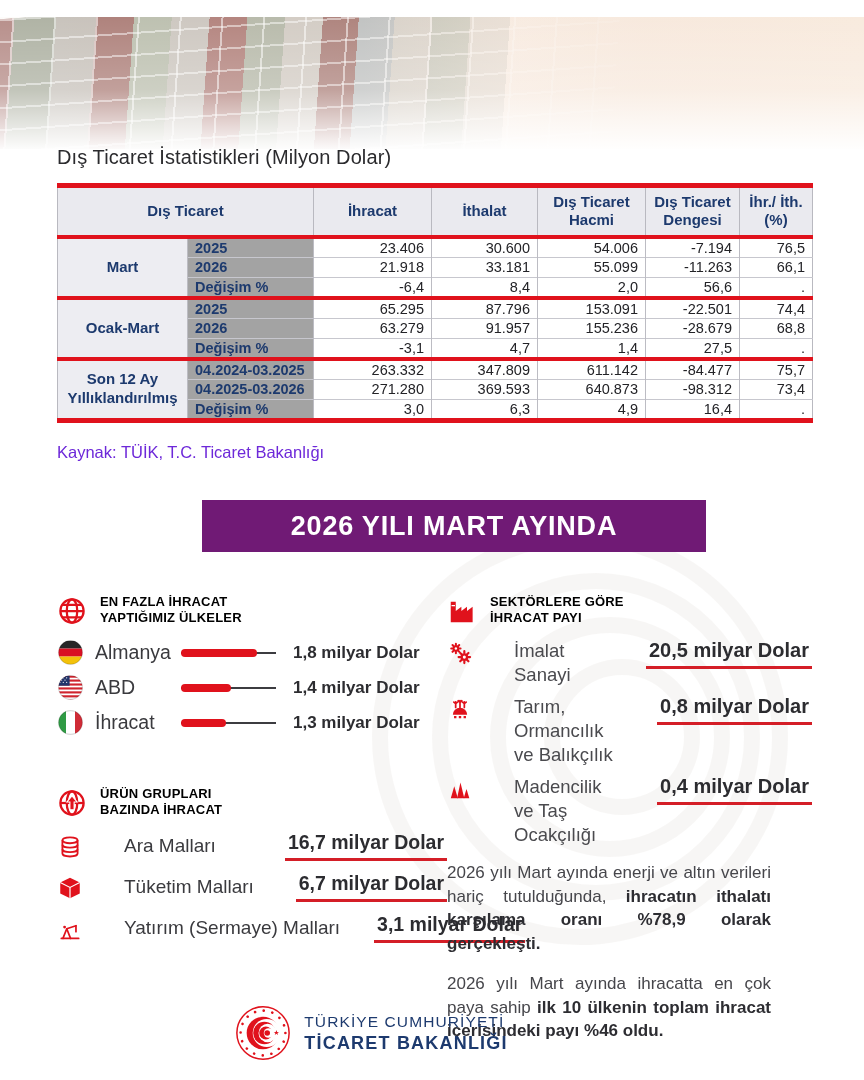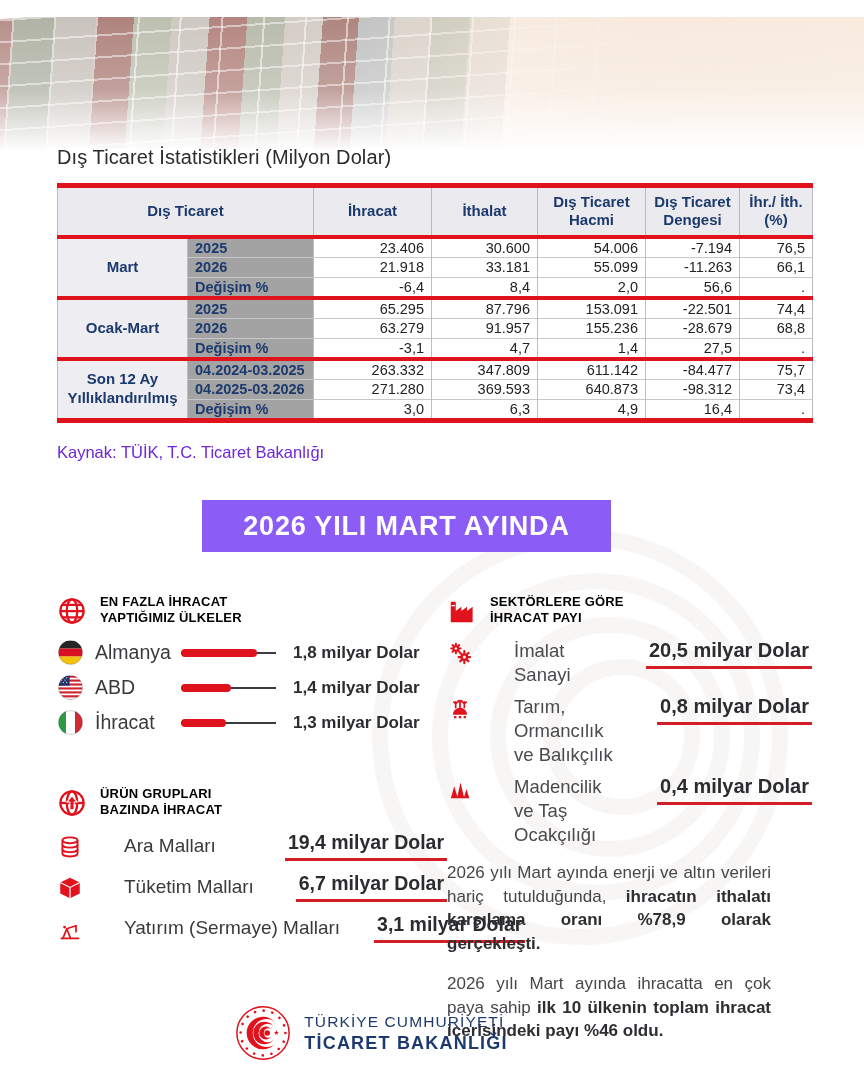--- a/index.html
+++ b/index.html
@@ -49,21 +49,21 @@
   .trade-table th:first-child{border-left:none;}
   .trade-table td{height:20px;font-size:14.5px;border-left:1px solid #bcbcc3;border-top:1px solid #c7c7ce;
     padding:1px 7px;vertical-align:middle;background:#fff;color:#232327;}
   .trade-table tr:first-child td{border-top:none;}
   .trade-table td.group-label{background:#ededf2;color:var(--navy);font-weight:700;font-size:15px;
     text-align:center;border-left:none;line-height:1.25;}
   .trade-table td.period{background:#a3a3a3;color:var(--navy);font-weight:700;text-align:left;}
   .trade-table td.num{text-align:right;font-weight:500;}
 
   
-  .banner{position:absolute;left:202px;top:483px;width:409px;height:52px;background:#8b5cf6;
+  .banner{position:absolute;left:202px;top:483px;width:504px;height:52px;background:#701a75;
     color:#fff;font-size:27px;font-weight:800;letter-spacing:.8px;display:flex;align-items:center;justify-content:center;}
 
   
   .columns{position:absolute;left:57px;top:566px;width:755px;display:grid;grid-template-columns:390px 1fr;}
   .col-left,.col-right{padding-top:11px;}
 
   .section-head{display:flex;gap:13px;align-items:flex-start;margin-bottom:13px;}
   .section-head .head-icon{width:30px;height:30px;flex:0 0 30px;margin-top:2px;}
   .section-head .head-text{font-size:13px;font-weight:800;color:#000000;line-height:1.22;letter-spacing:.2px;}
 
@@ -354,21 +354,21 @@
         <div>
 
             <div class="stat-row">
               <span class="stat-icon"><svg viewBox="0 0 24 24" width="100%" height="100%" fill="none" stroke="#e0121c" stroke-width="1.7">
                   <ellipse cx="12" cy="5.8" rx="7" ry="2.7"></ellipse>
                   <path d="M5 5.8v4.1c0 1.5 3.1 2.7 7 2.7s7-1.2 7-2.7V5.8"></path>
                   <path d="M5 9.9v4.1c0 1.5 3.1 2.7 7 2.7s7-1.2 7-2.7V9.9"></path>
                   <path d="M5 14v4.1c0 1.5 3.1 2.7 7 2.7s7-1.2 7-2.7V14"></path>
                 </svg></span>
               <span class="stat-name">Ara Malları</span>
-              <span class="stat-value">19,4 milyar Dolar</span>
+              <span class="stat-value">16,7 milyar Dolar</span>
             </div>
 
             <div class="stat-row">
               <span class="stat-icon"><svg viewBox="0 0 24 24" width="100%" height="100%">
                   <path fill="#e0121c" d="M12 2.5 21 7v10l-9 4.5L3 17V7Z"></path>
                   <path fill="none" stroke="#fff" stroke-width="1.1" d="M3 7l9 4.5L21 7M12 11.5v10"></path>
                 </svg></span>
               <span class="stat-name">Tüketim Malları</span>
               <span class="stat-value">6,7 milyar Dolar</span>
             </div>

